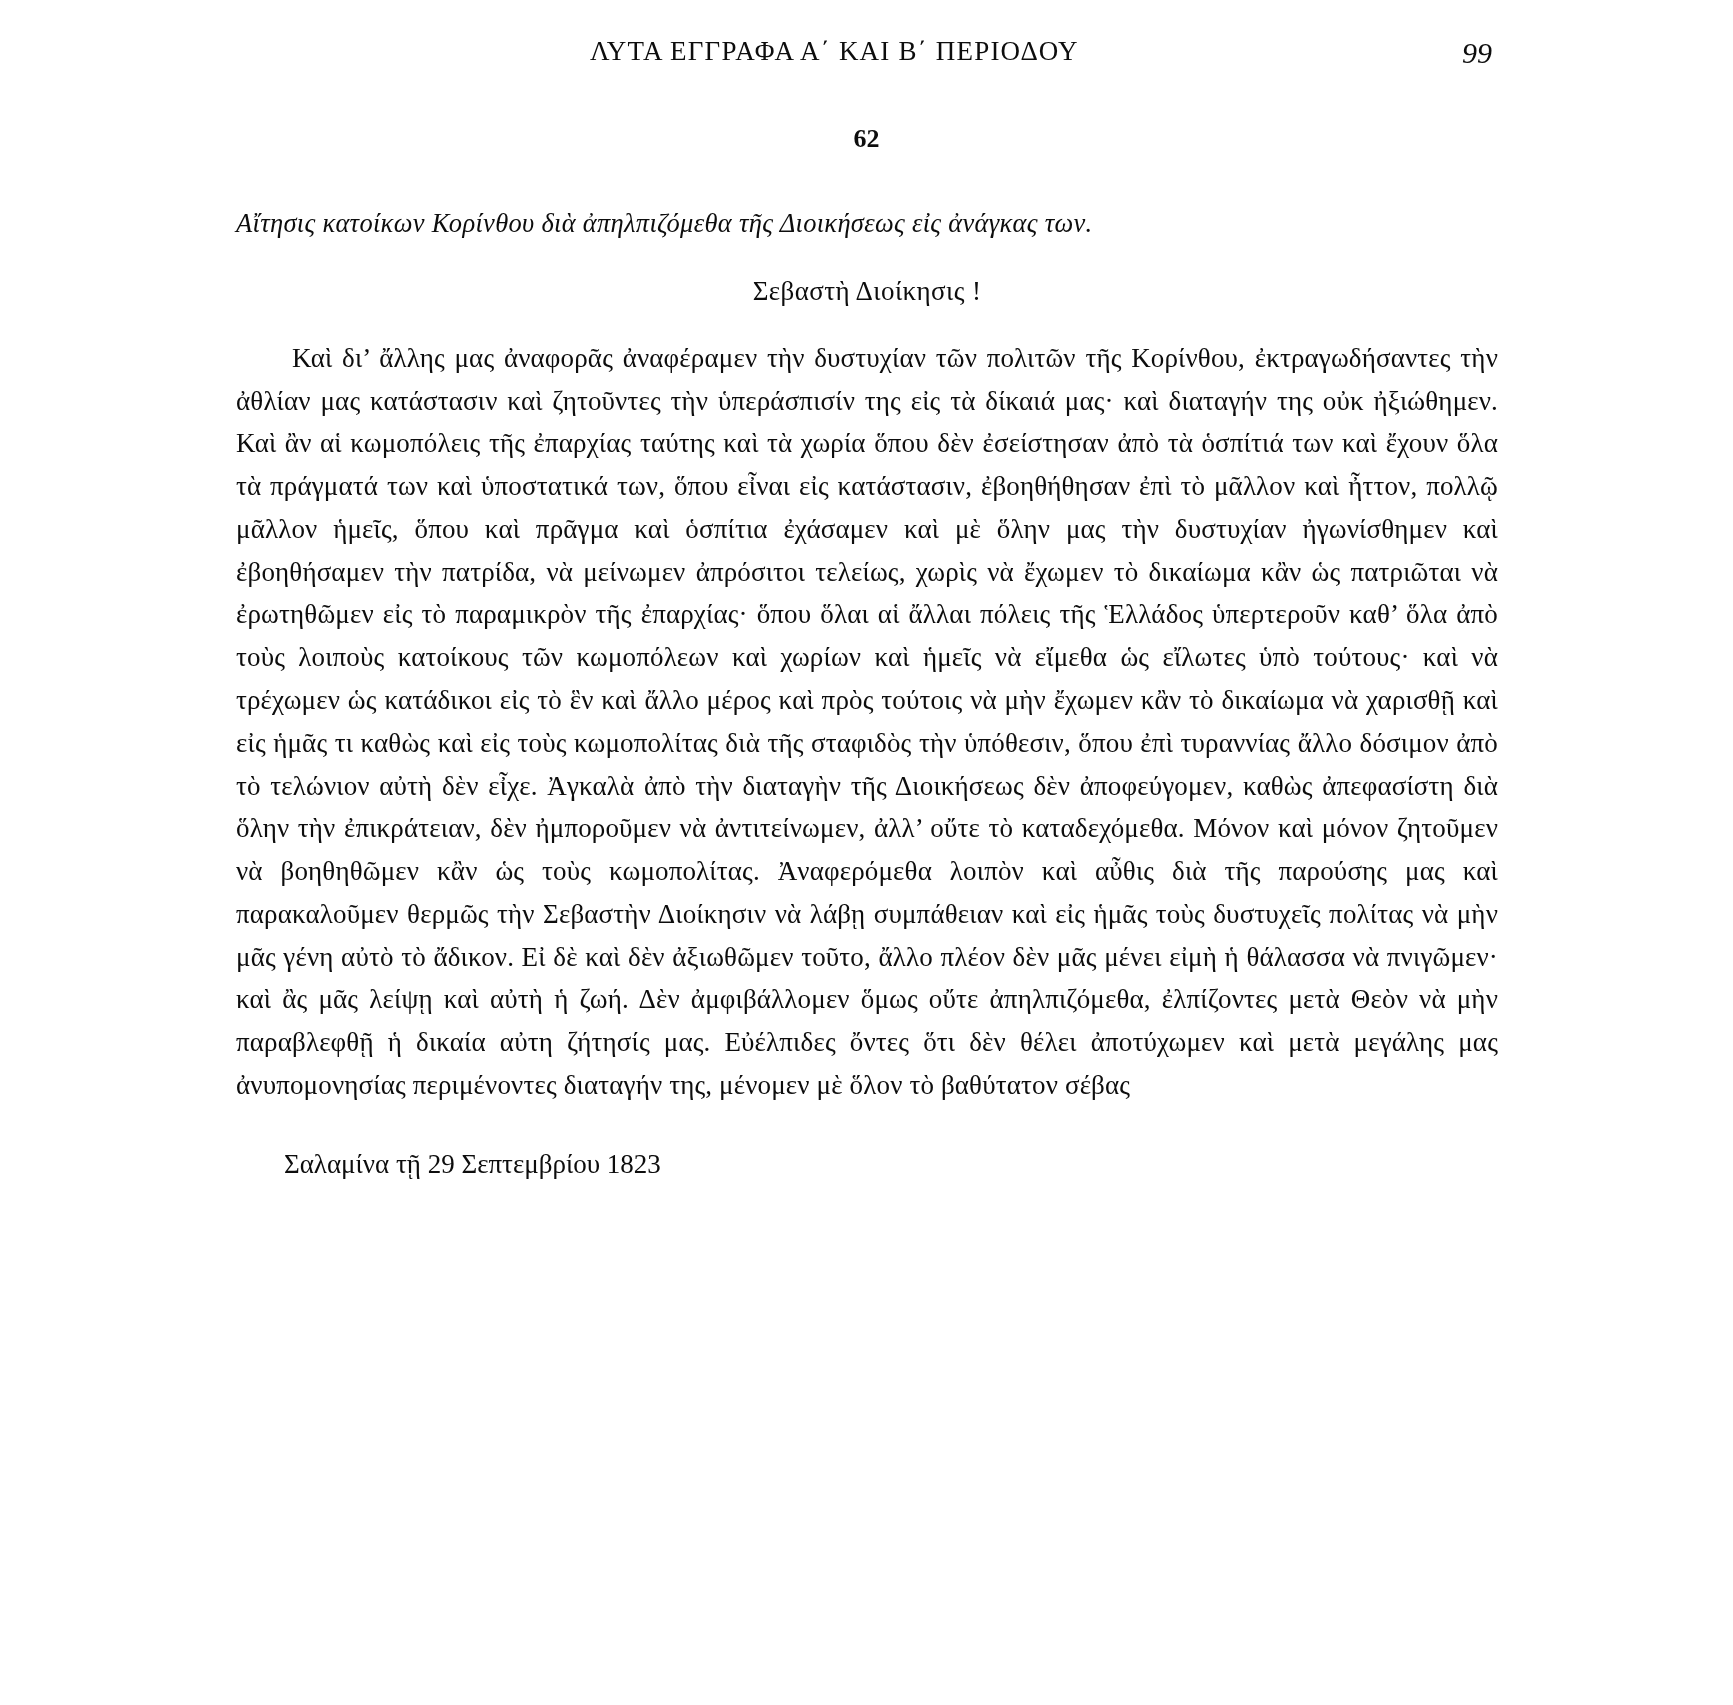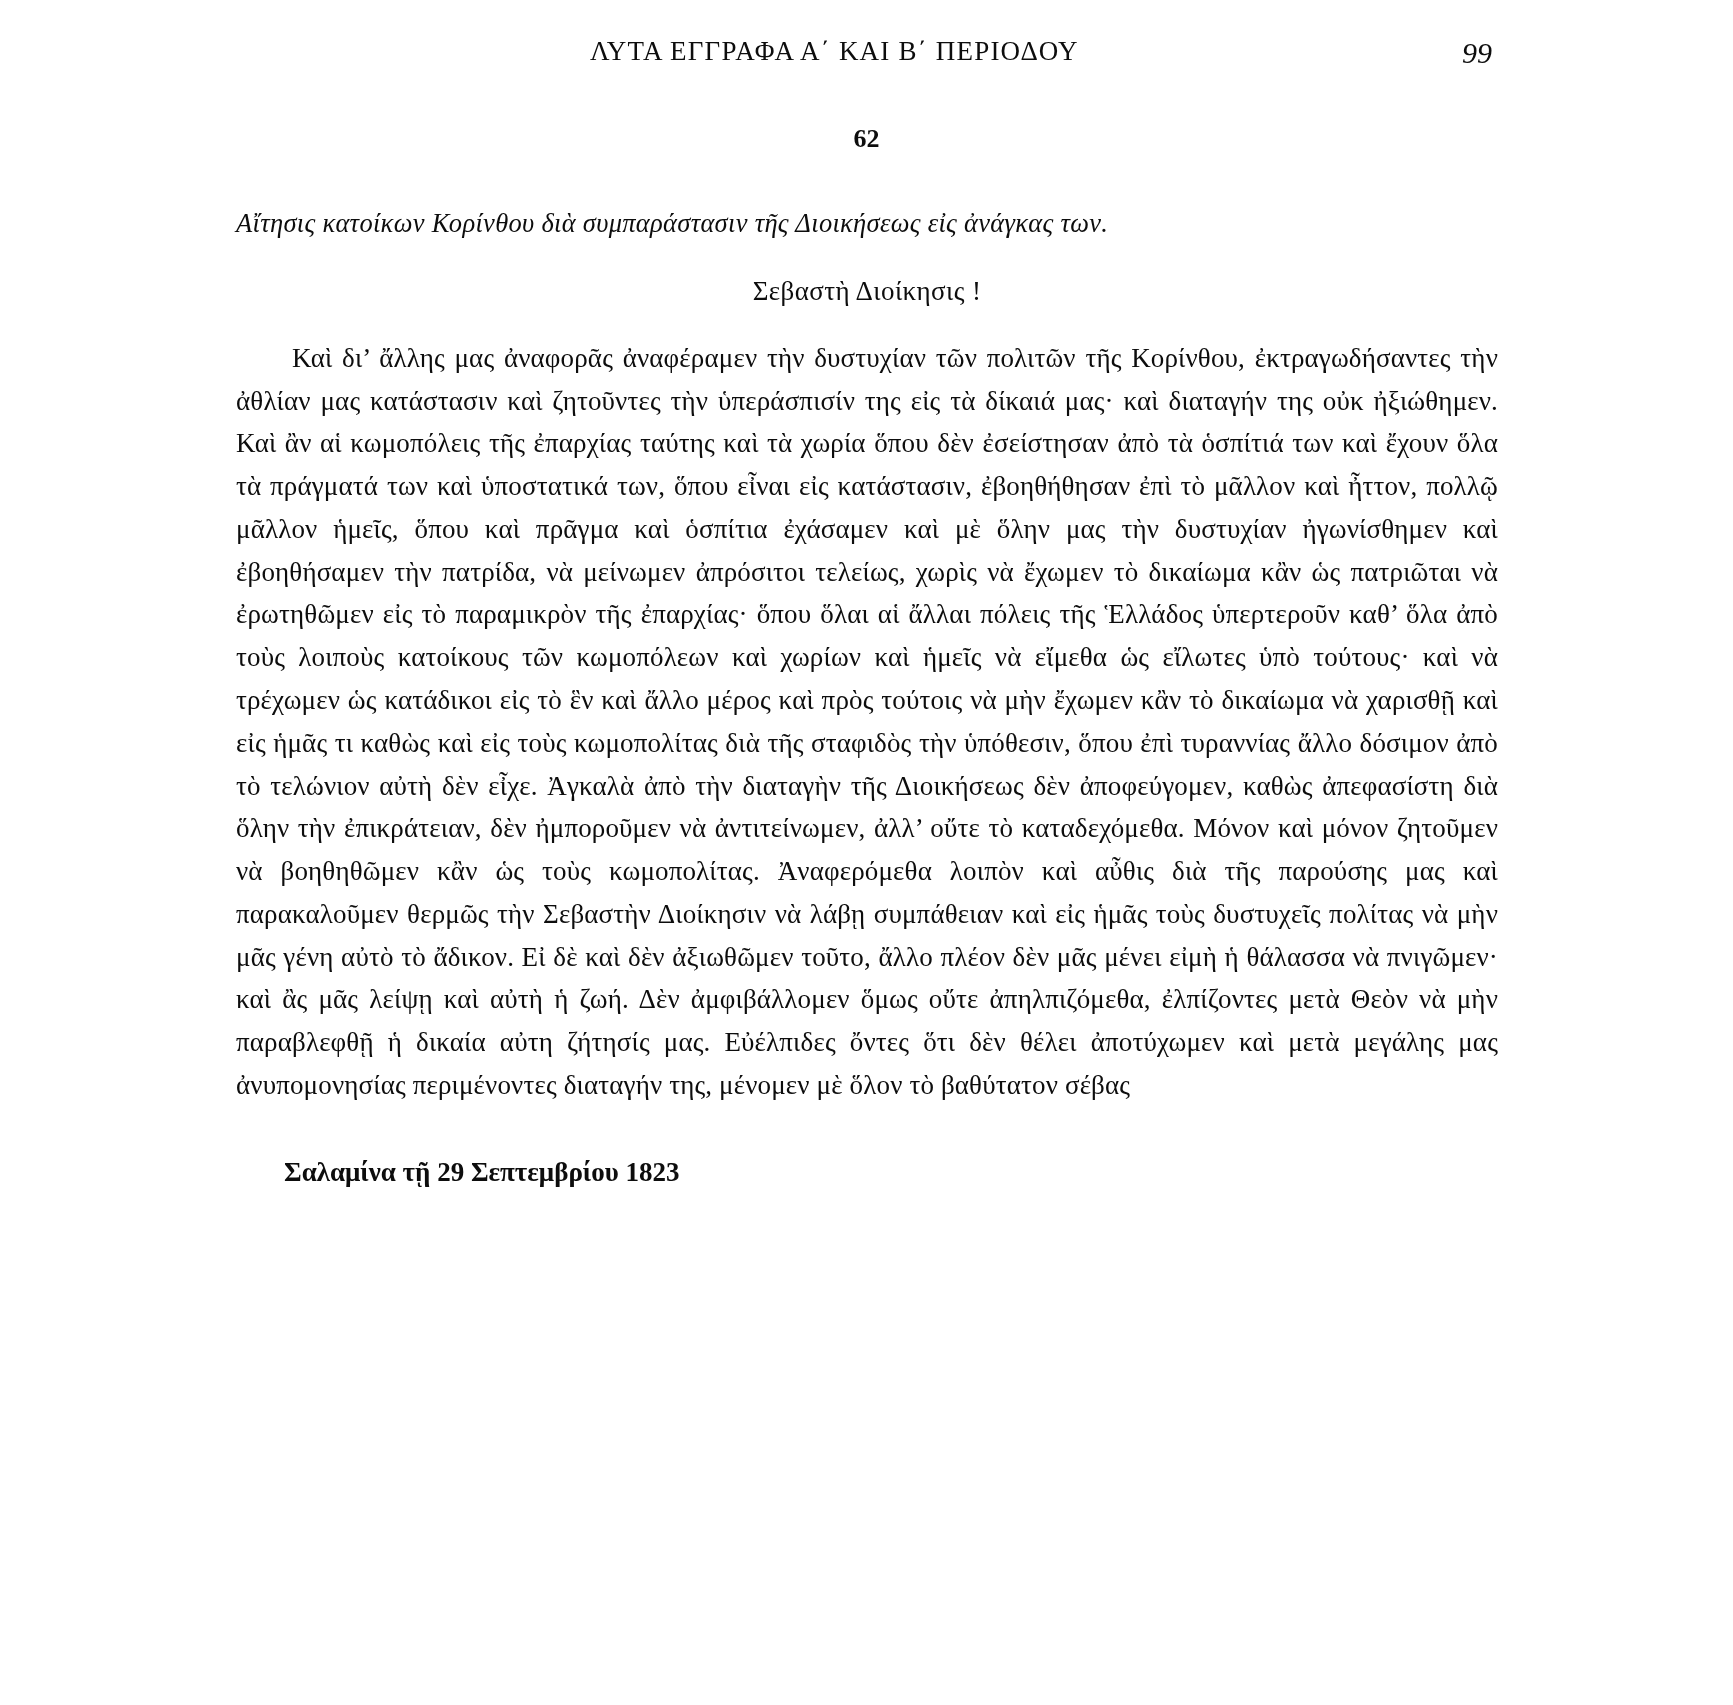--- a/index.html
+++ b/index.html
@@ -88,24 +88,23 @@
     width: 56px;
   }
   .signature-block {
     position: relative;
     margin-top: 42px;
     height: 320px;
   }
   .place-date {
     position: absolute;
     left: 48px;
-    top: 8px;
+    top: 0;
     font-size: 27px;
     white-space: nowrap;
-    font-weight: bold;
   }
   .signers {
     position: absolute;
     left: 570px;
     top: 0;
     font-size: 27px;
   }
   .signers .lead {
     margin: 0 0 22px 0;
     white-space: nowrap;
@@ -126,21 +125,21 @@
 
   <div class="running-head">
     <div class="title">ΛΥΤΑ ΕΓΓΡΑΦΑ Α΄ ΚΑΙ Β΄ ΠΕΡΙΟΔΟΥ</div>
     <div class="folio">99</div>
   </div>
 
   <div class="doc-number">62</div>
 
   <div class="content">
 
-    <p class="doc-caption">Αἴτησις κατοίκων Κορίνθου διὰ συμπαράστασιν τῆς Διοικήσεως εἰς ἀνάγκας των.</p>
+    <p class="doc-caption">Αἴτησις κατοίκων Κορίνθου διὰ ἀπηλπιζόμεθα τῆς Διοικήσεως εἰς ἀνάγκας των.</p>
 
     <p class="salutation">Σεβαστὴ Διοίκησις !</p>
 
     <p class="body-text"><span class="indent"></span><span>Καὶ δι’ ἄλλης μας ἀναφορᾶς ἀναφέραμεν τὴν δυστυχίαν τῶν πολιτῶν τῆς Κορίνθου, ἐκτραγωδήσαντες τὴν ἀθλίαν μας κατάστασιν καὶ ζητοῦντες τὴν ὑπεράσπισίν της εἰς τὰ δίκαιά μας· καὶ διαταγήν της οὐκ ἠξιώθημεν. Καὶ ἂν αἱ κωμοπόλεις τῆς ἐπαρχίας ταύτης καὶ τὰ χωρία ὅπου δὲν ἐσείστησαν ἀπὸ τὰ ὁσπίτιά των καὶ ἔχουν ὅλα τὰ πράγματά των καὶ ὑποστατικά των, ὅπου εἶναι εἰς κατάστασιν, ἐβοηθήθησαν ἐπὶ τὸ μᾶλλον καὶ ἦττον, πολλῷ μᾶλλον ἡμεῖς, ὅπου καὶ πρᾶγμα καὶ ὁσπίτια ἐχάσαμεν καὶ μὲ ὅλην μας τὴν δυστυχίαν ἠγωνίσθημεν καὶ ἐβοηθήσαμεν τὴν πατρίδα, νὰ μείνωμεν ἀπρόσιτοι τελείως, χωρὶς νὰ ἔχωμεν τὸ δικαίωμα κἂν ὡς πατριῶται νὰ ἐρωτηθῶμεν εἰς τὸ παραμικρὸν τῆς ἐπαρχίας· ὅπου ὅλαι αἱ ἄλλαι πόλεις τῆς Ἑλλάδος ὑπερτεροῦν καθ’ ὅλα ἀπὸ τοὺς λοιποὺς κατοίκους τῶν κωμοπόλεων καὶ χωρίων καὶ ἡμεῖς νὰ εἴμεθα ὡς εἴλωτες ὑπὸ τούτους· καὶ νὰ τρέχωμεν ὡς κατάδικοι εἰς τὸ ἓν καὶ ἄλλο μέρος καὶ πρὸς τούτοις νὰ μὴν ἔχωμεν κἂν τὸ δικαίωμα νὰ χαρισθῇ καὶ εἰς ἡμᾶς τι καθὼς καὶ εἰς τοὺς κωμοπολίτας διὰ τῆς σταφιδὸς τὴν ὑπόθεσιν, ὅπου ἐπὶ τυραννίας ἄλλο δόσιμον ἀπὸ τὸ τελώνιον αὐτὴ δὲν εἶχε. Ἀγκαλὰ ἀπὸ τὴν διαταγὴν τῆς Διοικήσεως δὲν ἀποφεύγομεν, καθὼς ἀπεφασίστη διὰ ὅλην τὴν ἐπικράτειαν, δὲν ἠμποροῦμεν νὰ ἀντιτείνωμεν, ἀλλ’ οὔτε τὸ καταδεχόμεθα. Μόνον καὶ μόνον ζητοῦμεν νὰ βοηθηθῶμεν κἂν ὡς τοὺς κωμοπολίτας. Ἀναφερόμεθα λοιπὸν καὶ αὖθις διὰ τῆς παρούσης μας καὶ παρακαλοῦμεν θερμῶς τὴν Σεβαστὴν Διοίκησιν νὰ λάβῃ συμπάθειαν καὶ εἰς ἡμᾶς τοὺς δυστυχεῖς πολίτας νὰ μὴν μᾶς γένη αὐτὸ τὸ ἄδικον. Εἰ δὲ καὶ δὲν ἀξιωθῶμεν τοῦτο, ἄλλο πλέον δὲν μᾶς μένει εἰμὴ ἡ θάλασσα νὰ πνιγῶμεν· καὶ ἂς μᾶς λείψῃ καὶ αὐτὴ ἡ ζωή. Δὲν ἀμφιβάλλομεν ὅμως οὔτε ἀπηλπιζόμεθα, ἐλπίζοντες μετὰ Θεὸν νὰ μὴν παραβλεφθῇ ἡ δικαία αὐτη ζήτησίς μας. Εὐέλπιδες ὄντες ὅτι δὲν θέλει ἀποτύχωμεν καὶ μετὰ μεγάλης μας ἀνυπομονησίας περιμένοντες διαταγήν της, μένομεν μὲ ὅλον τὸ βαθύτατον σέβας</span></p>
 
     <div class="signature-block">
       <div class="place-date">Σαλαμίνα τῇ 29 Σεπτεμβρίου 1823</div>
     </div>
 
   </div>

